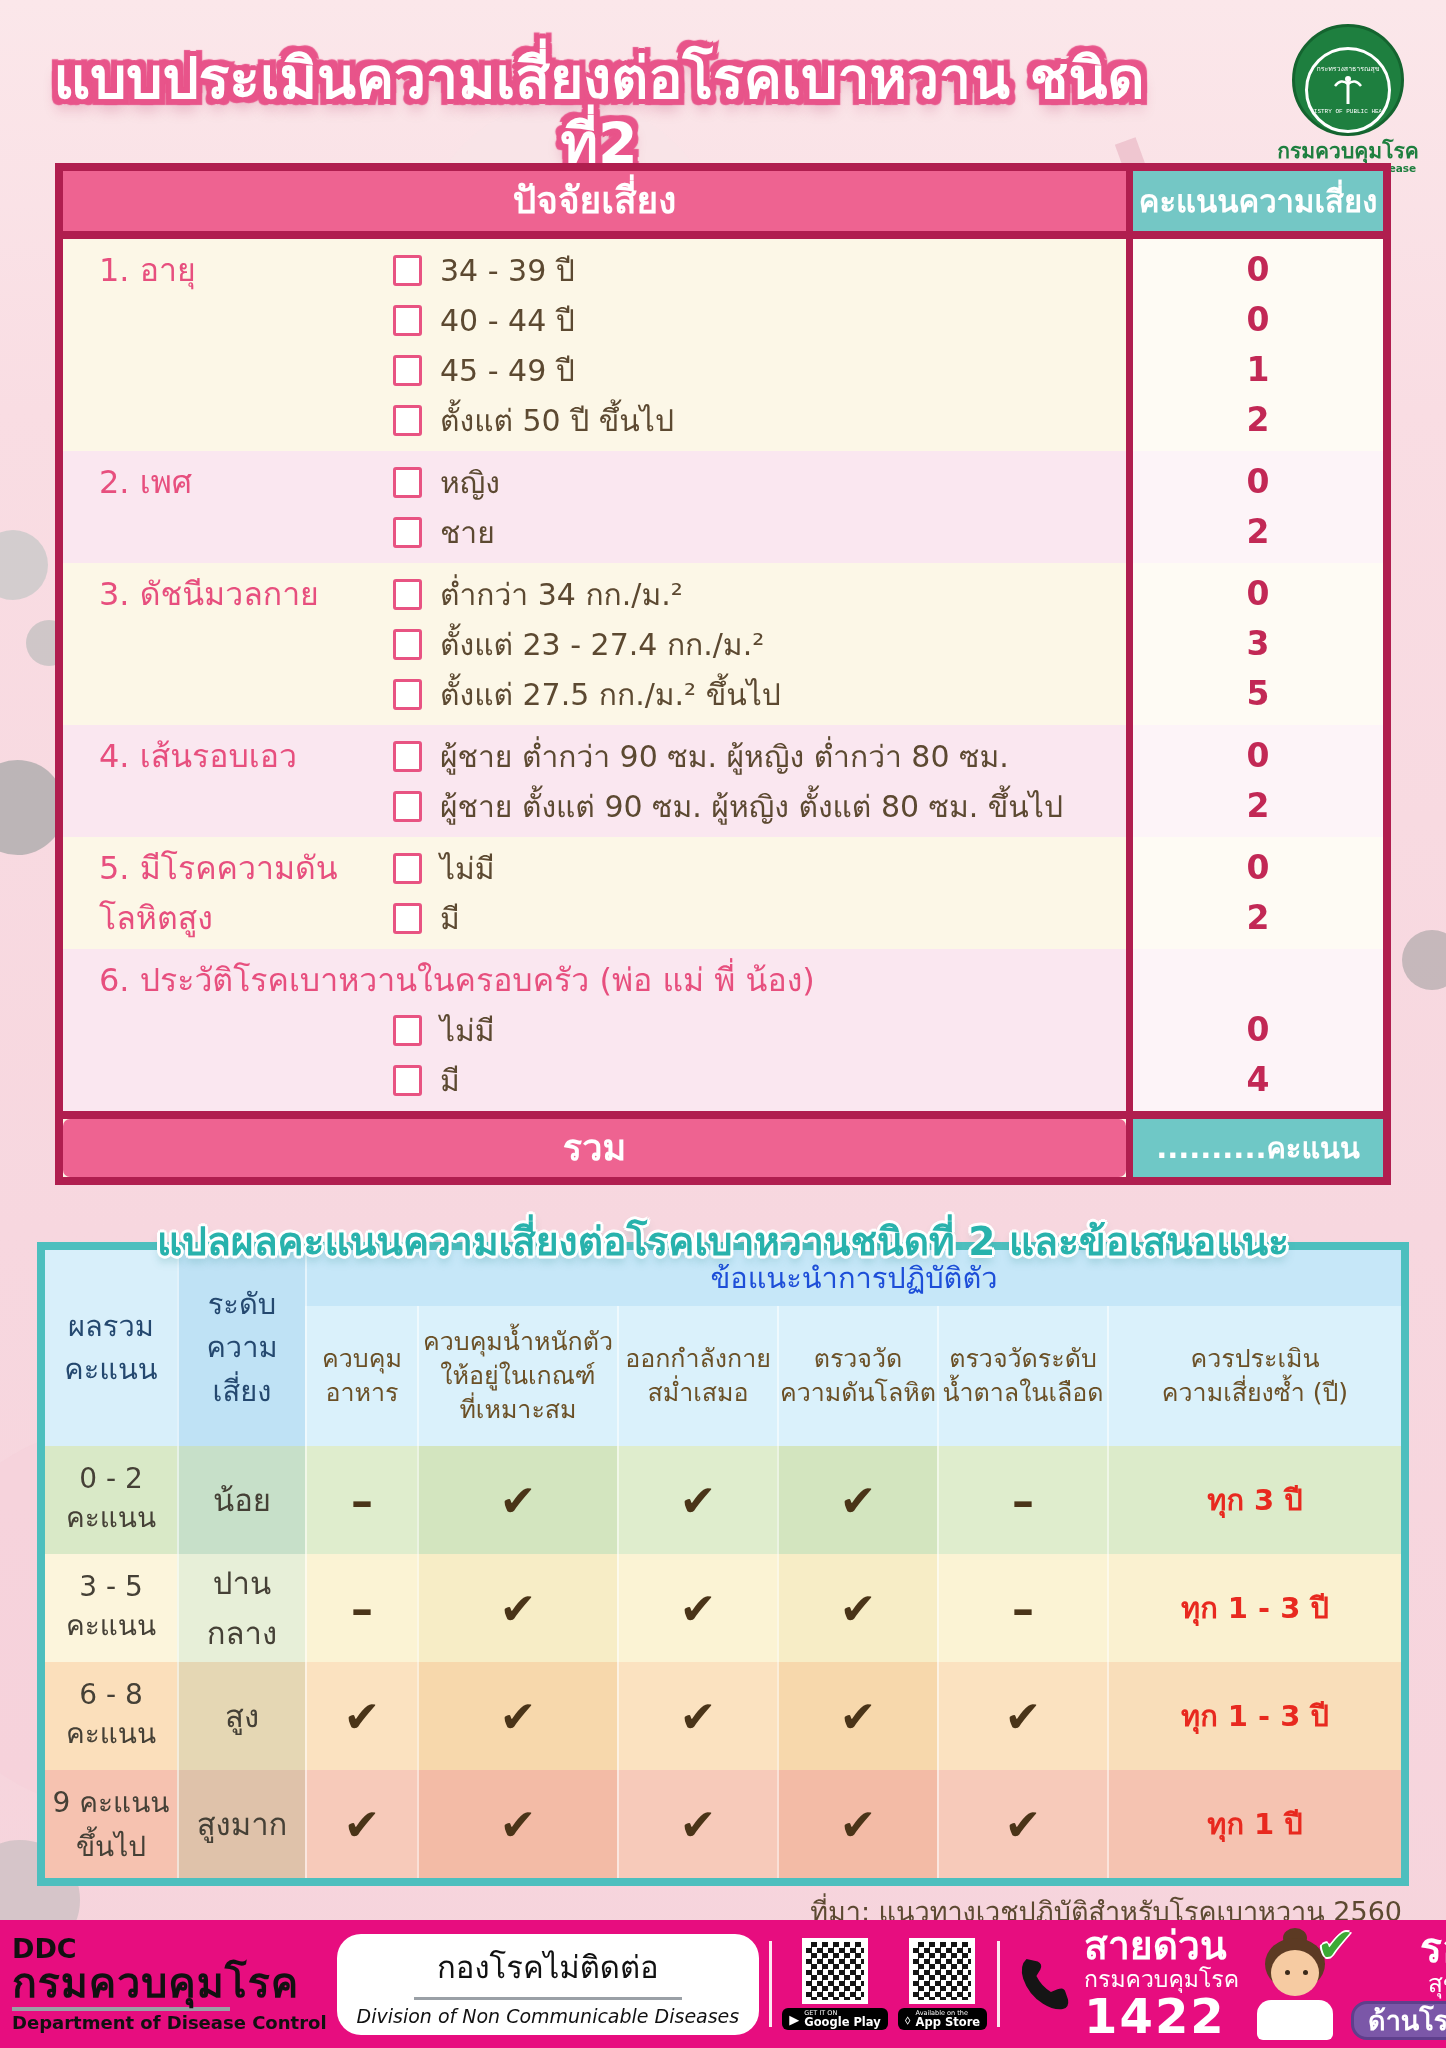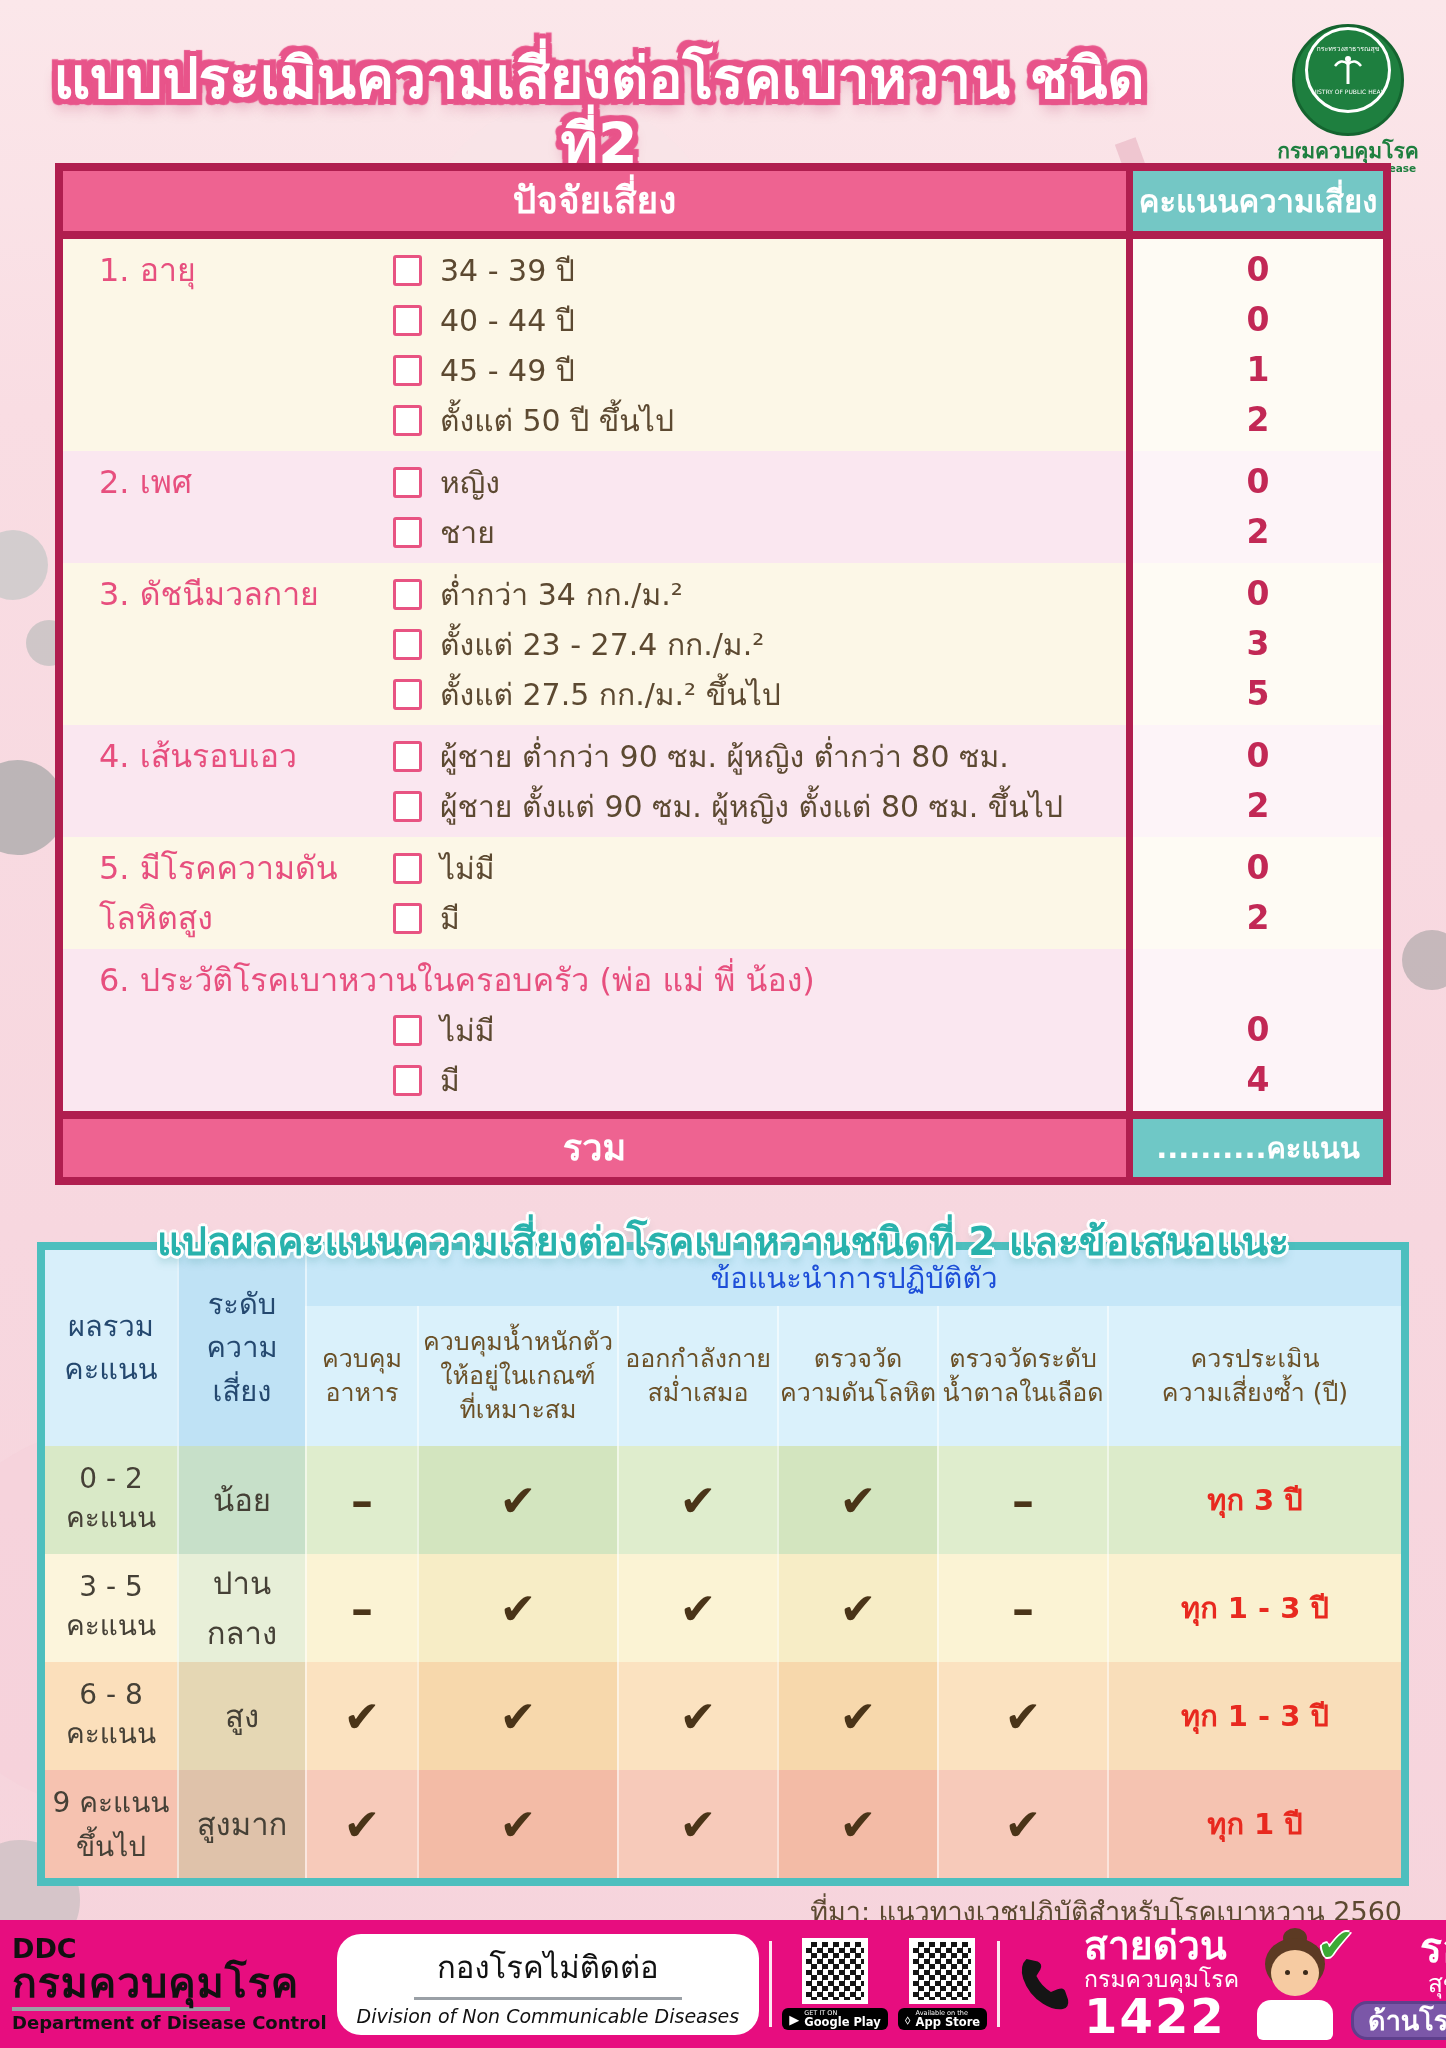--- a/index.html
+++ b/index.html
@@ -25,21 +25,21 @@
   .title-wrap { position:absolute; top:46px; left:44px; width:1110px; text-align:center; }
   .title { display:inline-block; font-size:57px; font-weight:bold; color:#ffffff; letter-spacing:0px; line-height:1.15;
     text-shadow:
       -4px -4px 0 #E8548A, 0 -5px 0 #E8548A, 4px -4px 0 #E8548A,
       -5px 0 0 #E8548A, 5px 0 0 #E8548A,
       -4px 4px 0 #E8548A, 0 5px 0 #E8548A, 4px 4px 0 #E8548A,
       -6px -6px 1px #E8548A, 6px -6px 1px #E8548A, -6px 6px 1px #E8548A, 6px 6px 1px #E8548A,
       0 10px 14px rgba(176,30,79,.35); }
   .seal-block { position:absolute; top:24px; right:18px; width:160px; text-align:center; }
   .seal { position:relative; width:112px; height:112px; margin:0 auto; border-radius:50%;
-    background:#1E7F3F; border:3px solid #14642F; display:flex; align-items:flex-start; justify-content:center; }
+    background:#1E7F3F; border:3px solid #14642F; display:flex; align-items:flex-end; justify-content:center;font-family:Liberation Mono, monospace; }
   .seal-inner { width:86px; height:86px; border-radius:50%; background:#1E7F3F; border:3px solid #ffffff;
     display:flex; flex-direction:column; align-items:center; justify-content:center; overflow:hidden; }
   .seal-ring-top { font-size:7px; color:#fff; line-height:1; margin-bottom:1px; white-space:nowrap; }
   .seal-ring-bottom { font-size:6px; color:#fff; line-height:1; margin-top:1px; white-space:nowrap; }
   .seal-org-thai { margin-top:4px; color:#1E7F3F; font-weight:bold; font-size:21px; line-height:1.1; }
   .seal-org-eng { color:#1E7F3F; font-weight:bold; font-size:10.5px; line-height:1.1; }
 
   
   .rtable { position:absolute; left:55px; top:163px; width:1336px; border:8px solid #B01E4F; background:#FCF7E7; }
   .rt-head { display:flex; border-bottom:8px solid #B01E4F; }
@@ -52,21 +52,21 @@
   .sec-label { width:330px; padding-left:36px; color:#E74F7E; font-size:32px; line-height:50px; }
   .sec-opts { flex:1; }
   .opt { display:flex; align-items:center; height:50px; font-size:30px; color:#5C4931; }
   .cb { width:29px; height:31px; background:#fff; border:3px solid #E85382; border-radius:3px; margin-right:18px; flex:none; }
   .sec-scores { width:257px; border-left:7px solid #B01E4F; background:rgba(255,255,255,.55); padding:6px 0; }
   .scoreline { height:50px; line-height:50px; text-align:center; color:#C22855; font-size:33px; font-weight:bold; }
   .sec6 .sec-left { flex-direction:column; }
   .sec6-label { height:50px; line-height:50px; padding-left:36px; color:#E74F7E; font-size:32px; }
   .sec6 .opt { margin-left:330px; }
   .rt-total { display:flex; border-top:8px solid #B01E4F; }
-  .rt-total-label { flex:1; background:#EE6391; color:#fff; text-align:center; font-size:36px; font-weight:bold; line-height:58px; }
+  .rt-total-label { flex:1; background:#EE6391; color:#fff; text-align:center; font-size:36px; font-weight:bold; line-height:58px;border-radius:7px; }
   .rt-total-value { width:257px; border-left:7px solid #B01E4F; background:#6FC8C6; color:#fff; text-align:center; font-size:29px; font-weight:bold; line-height:58px; }
 
   
   .itable { position:absolute; left:37px; top:1242px; width:1372px; border:8px solid #4DBFBE; background:#D9F0FB; }
   .ititle { position:absolute; top:-40px; left:0; width:100%; text-align:center; font-size:39px; font-weight:bold; color:#28B2AC;
     text-shadow:-3px 0 0 #fff,3px 0 0 #fff,0 -3px 0 #fff,0 3px 0 #fff,-2px -2px 0 #fff,2px -2px 0 #fff,-2px 2px 0 #fff,2px 2px 0 #fff,0 6px 8px rgba(40,140,140,.35); }
   .igrid, .irow { display:grid; grid-template-columns:132px 128px 112px 200px 160px 160px 170px auto; }
   .ihead { grid-template-rows:56px 140px; }
   .icell { display:flex; align-items:center; justify-content:center; text-align:center; white-space:pre-line; border-left:2px solid rgba(255,255,255,.55); }
   .ihead .icell:first-child, .irow .icell:first-child { border-left:none; }

